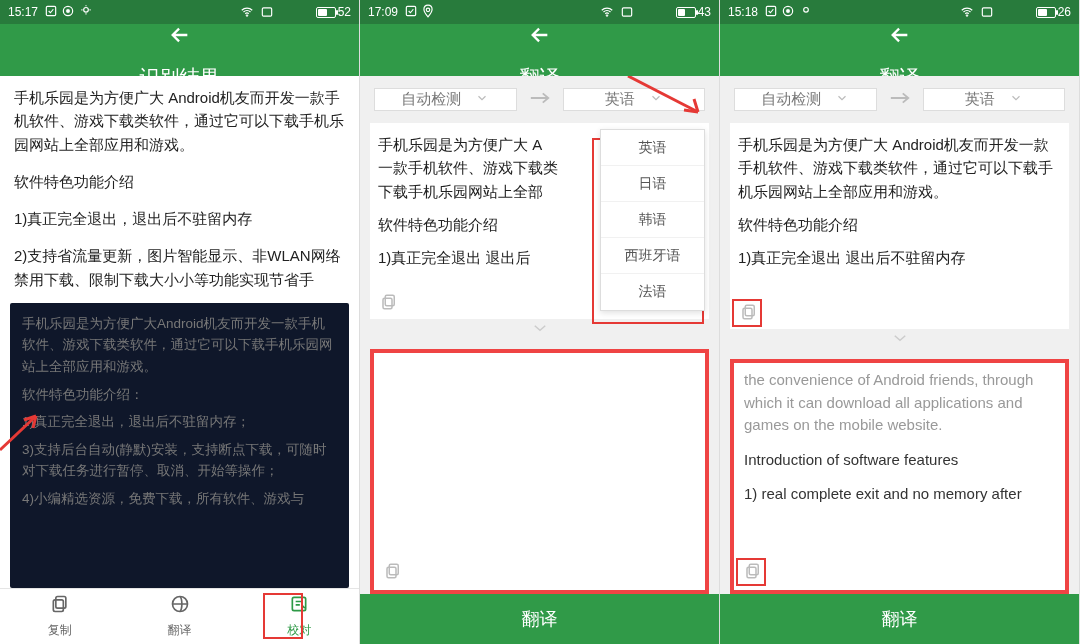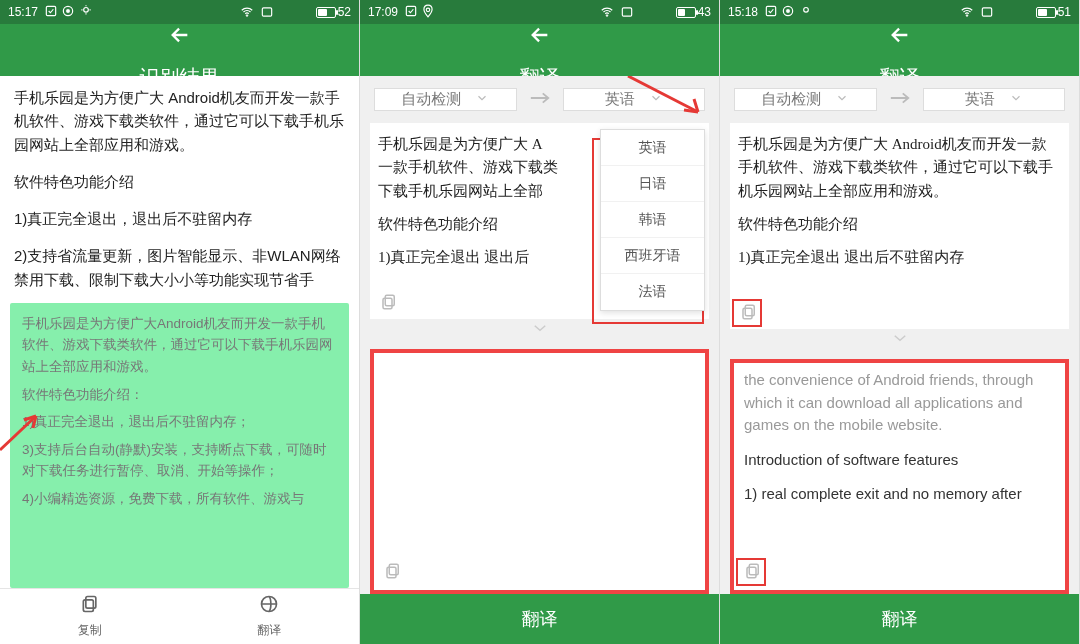--- a/index.html
+++ b/index.html
@@ -56,21 +56,21 @@
   .content { flex:1; overflow:hidden; display:flex; flex-direction:column; position:relative;}
   .text-block {
     padding: 10px 14px 4px 14px;
     font-size: 15px;
     color: #222;
     line-height: 1.55;
   }
   .text-block p { margin-bottom: 14px; }
   .text-block p:last-child{margin-bottom:4px;}
   .gray-panel {
-    background:#86efac;
+    background:#0f172a;
     margin: 4px 10px 0 10px;
     border-radius:2px;
     padding: 10px 12px;
     font-size: 13.5px;
     color: #777;
     line-height:1.6;
     flex:1;
     overflow:hidden;
     position:relative;
   }
@@ -123,21 +123,21 @@
   .dropdown .opt:last-child{border-bottom:none;}
   
   .src-box{
     margin:0 10px;
     padding:10px 8px 6px 8px;
     font-size:15px; color:#222; line-height:1.55;
     min-height:130px;
     position:relative;
     background:#fff;
   }
-  .src-box p{margin-bottom:10px;font-family:Liberation Serif, serif;}
+  .src-box p{margin-bottom:10px;}
   .copy-chip{
     width:22px;height:22px; display:inline-flex; align-items:center; justify-content:center;
   }
   .copy-chip svg{width:18px;height:18px;fill:#bbb;}
   .chev-divider{
     text-align:center; color:#ccc; font-size:16px; padding:2px 0;
   }
   .out-box{
     background:#fff;
     border:4px solid #ef4444;
@@ -240,20 +240,28 @@
           <rect x="4" y="7" width="12" height="14" rx="2" fill="none" stroke="#666" stroke-width="2"></rect>
         </svg>
       <span>复制</span>
     </div>
     <div class="tab">
       <svg viewBox="0 0 24 24">
           <circle cx="12" cy="12" r="9" fill="none" stroke="#666" stroke-width="2"></circle>
           <path d="M12 3c3 3 3 15 0 18M3 12h18" fill="none" stroke="#666" stroke-width="2"></path>
         </svg>
       <span>翻译</span>
+    </div>
+    <div class="tab active" style="position:relative">
+      <svg viewBox="0 0 24 24">
+          <rect x="4" y="4" width="16" height="16" rx="2" fill="none" stroke="#2e9a47" stroke-width="2"></rect>
+          <path d="M8 9h8M8 13h5M15 13l4 4" fill="none" stroke="#2e9a47" stroke-width="2"></path>
+        </svg>
+      <span>校对</span>
+      <span class="redbox" style="left:24px;top:4px;width:40px;height:46px"></span>
     </div>
   </div>
 </div>
 
 <div class="phone">
   <div class="status">
     <div class="left">
       <span>17:09</span>
       <span>
         <svg viewBox="0 0 24 24">
@@ -386,21 +394,21 @@
           <path d="M3 9c5-5 13-5 18 0M6 12c3.5-3.5 8.5-3.5 12 0M9 15c1.7-1.7 4.3-1.7 6 0" fill="none" stroke="#fff" stroke-width="2"></path>
           <circle cx="12" cy="18" r="1.5" fill="#fff"></circle>
         </svg>
       <svg viewBox="0 0 24 24">
           <rect x="4" y="5" width="16" height="14" rx="2" fill="none" stroke="#fff" stroke-width="2"></rect>
         </svg>
       <span class="batt-box">
         <span class="batt-outline">
             <span class="batt-fill" style="width:51%"></span>
           </span>
-        <span>51</span>
+        <span>26</span>
       </span>
     </div>
   </div>
 
   <div class="header">
     <span class="icon-btn">
       <svg width="22" height="22" viewBox="0 0 24 24" fill="none" stroke="#fff" stroke-width="2.5">
           <path d="M20 12H5M11 5l-7 7 7 7"></path>
         </svg>
     </span>

